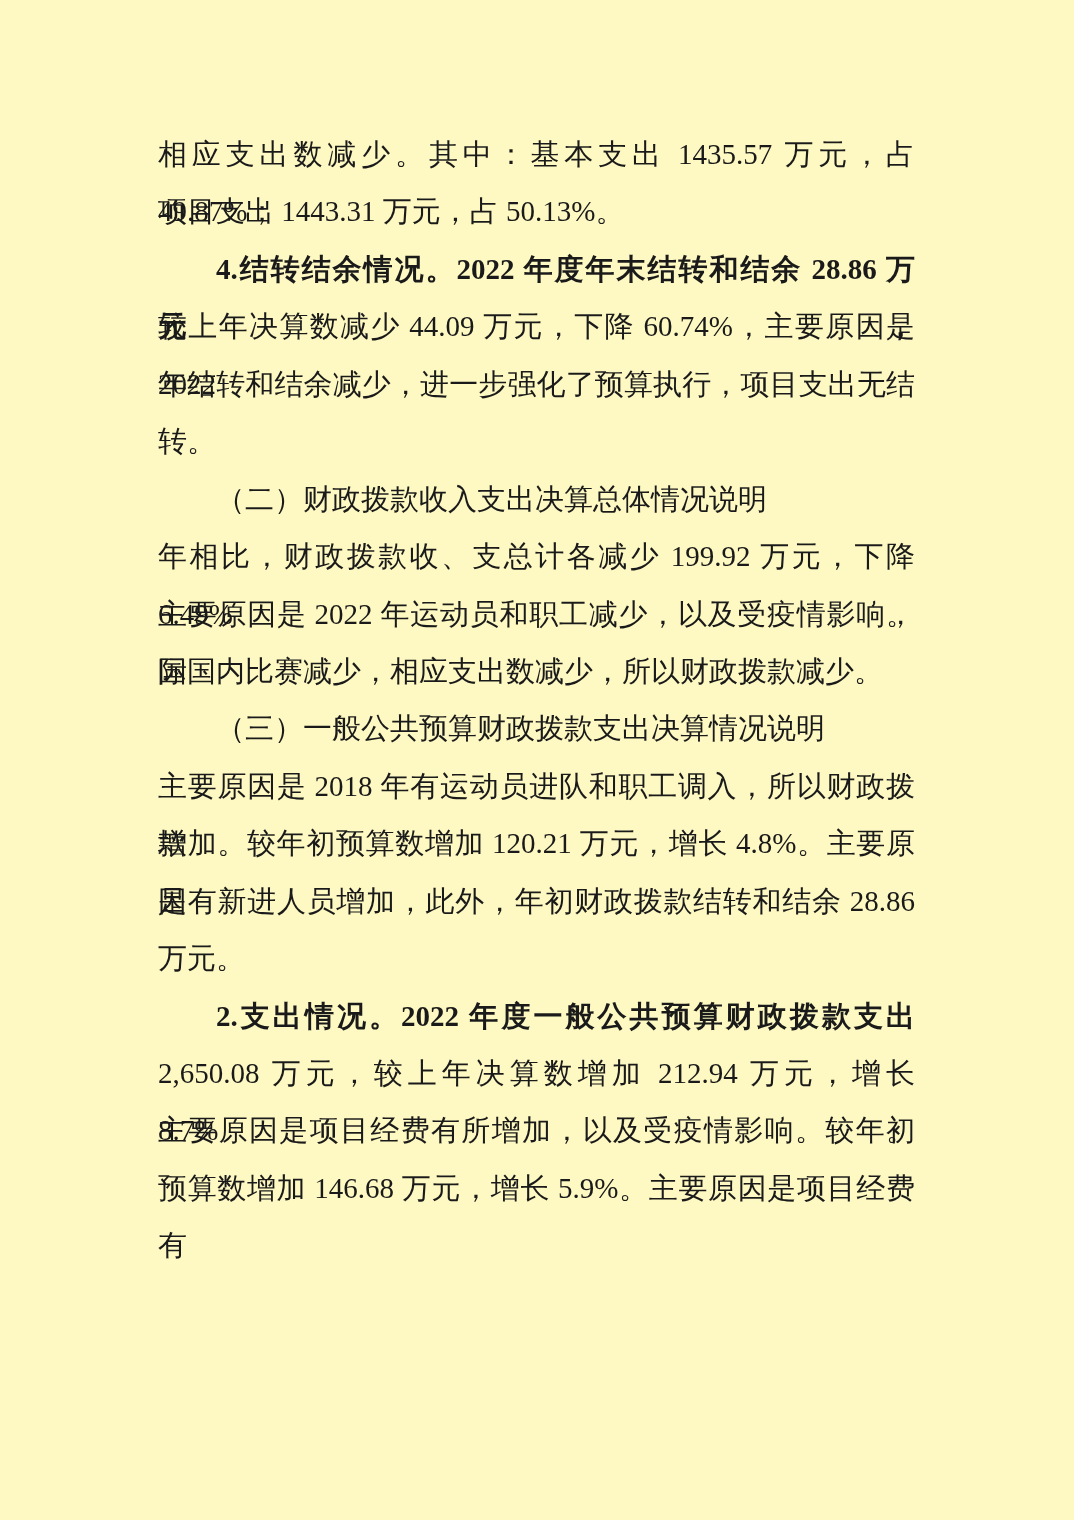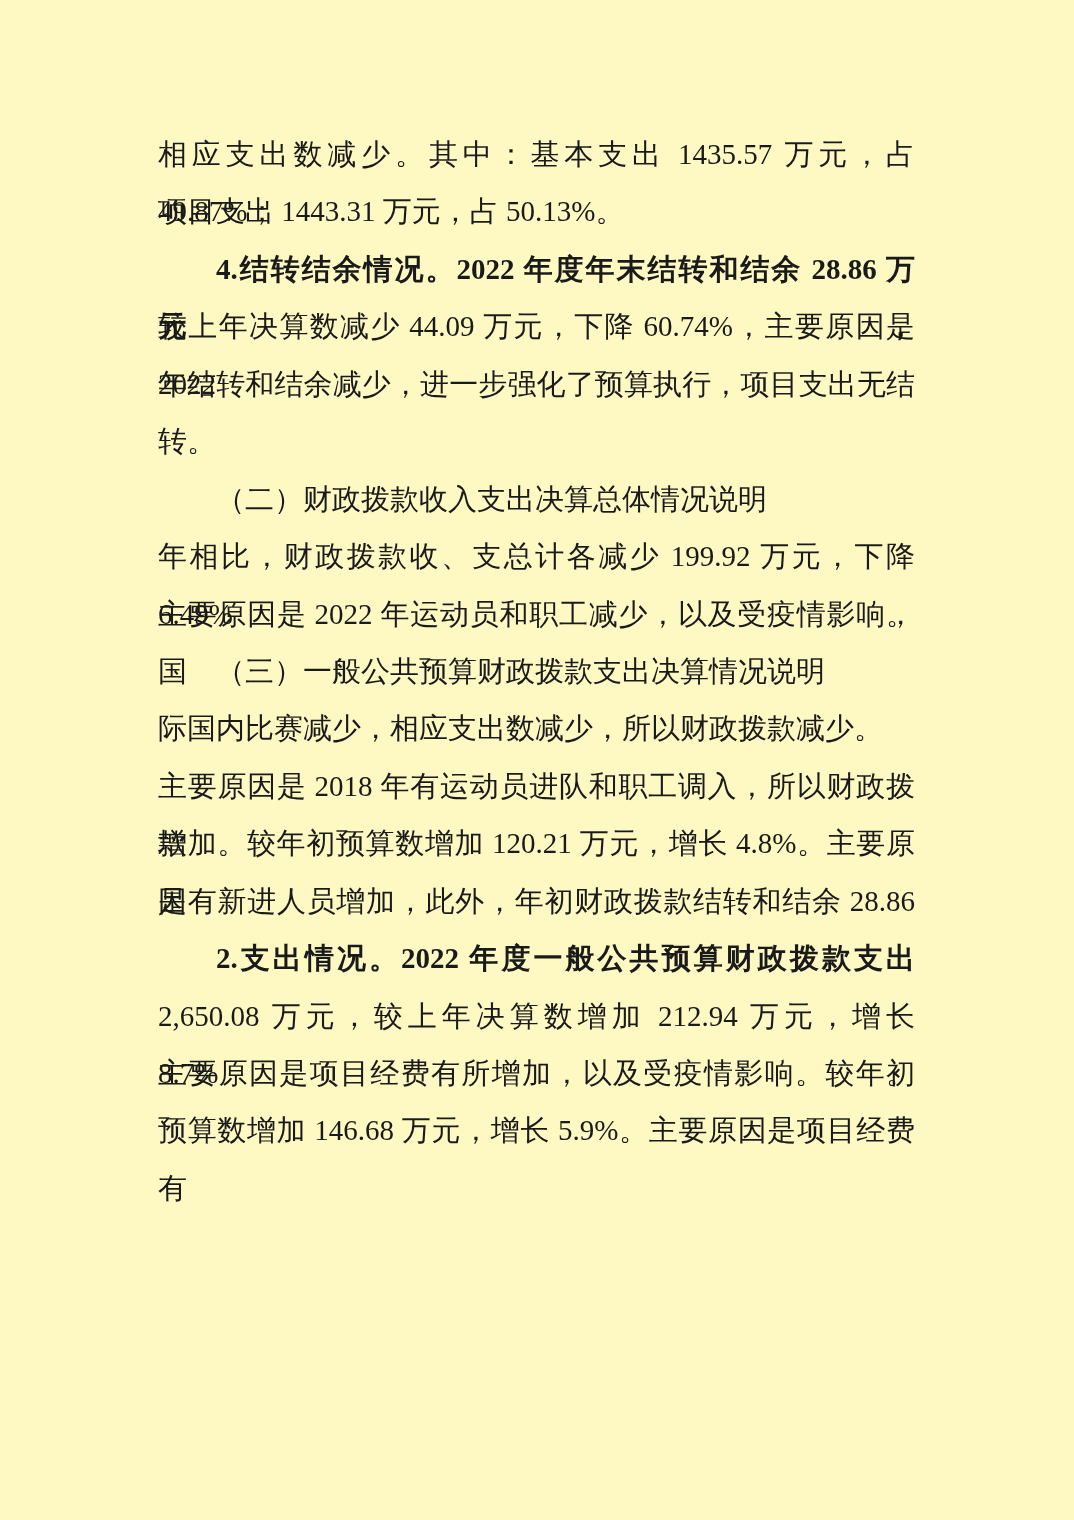--- a/index.html
+++ b/index.html
@@ -51,23 +51,24 @@
   <div class="text-block">
     <p class="line fill">相应支出数减少。其中：基本支出 1435.57 万元，占 49.87%；</p>
     <p class="line">项目支出 1443.31 万元，占 50.13%。</p>
     <p class="line indent fill">4.结转结余情况。2022 年度年末结转和结余 28.86 万元，</p>
     <p class="line fill">较上年决算数减少 44.09 万元，下降 60.74%，主要原因是 2022</p>
     <p class="line fill">年结转和结余减少，进一步强化了预算执行，项目支出无结</p>
     <p class="line">转。</p>
     <p class="line indent heading">（二）财政拨款收入支出决算总体情况说明</p>
     <p class="line fill">年相比，财政拨款收、支总计各减少 199.92 万元，下降 6.49%。</p>
     <p class="line fill">主要原因是 2022 年运动员和职工减少，以及受疫情影响，国</p>
+    <p class="line">际国内比赛减少，相应支出数减少，所以财政拨款减少。</p>
     <p class="line indent heading">（三）一般公共预算财政拨款支出决算情况说明</p>
-    <p class="line">际国内比赛减少，相应支出数减少，所以财政拨款减少。</p>
     <p class="line fill">主要原因是 2018 年有运动员进队和职工调入，所以财政拨款</p>
     <p class="line fill">增加。较年初预算数增加 120.21 万元，增长 4.8%。主要原因</p>
     <p class="line fill">是有新进人员增加，此外，年初财政拨款结转和结余 28.86</p>
+    <p class="line">万元。</p>
     <p class="line indent fill">2.支出情况。2022 年度一般公共预算财政拨款支出</p>
     <p class="line fill">2,650.08 万元，较上年决算数增加 212.94 万元，增长 8.7%。</p>
     <p class="line fill">主要原因是项目经费有所增加，以及受疫情影响。较年初</p>
     <p class="line fill">预算数增加 146.68 万元，增长 5.9%。主要原因是项目经费有</p>
   </div>
 </div>
 
 </body></html>

